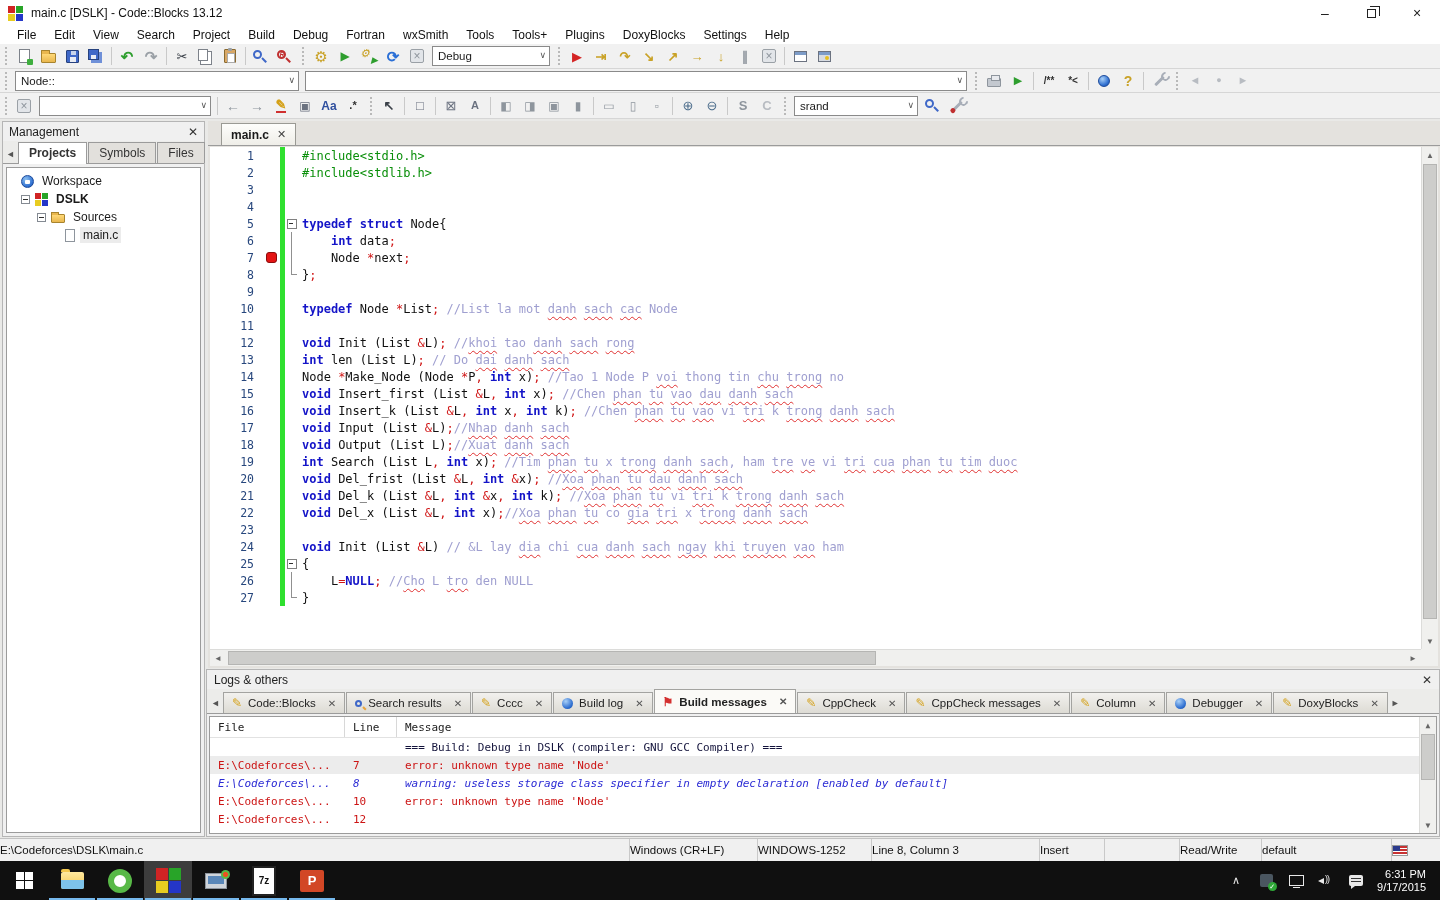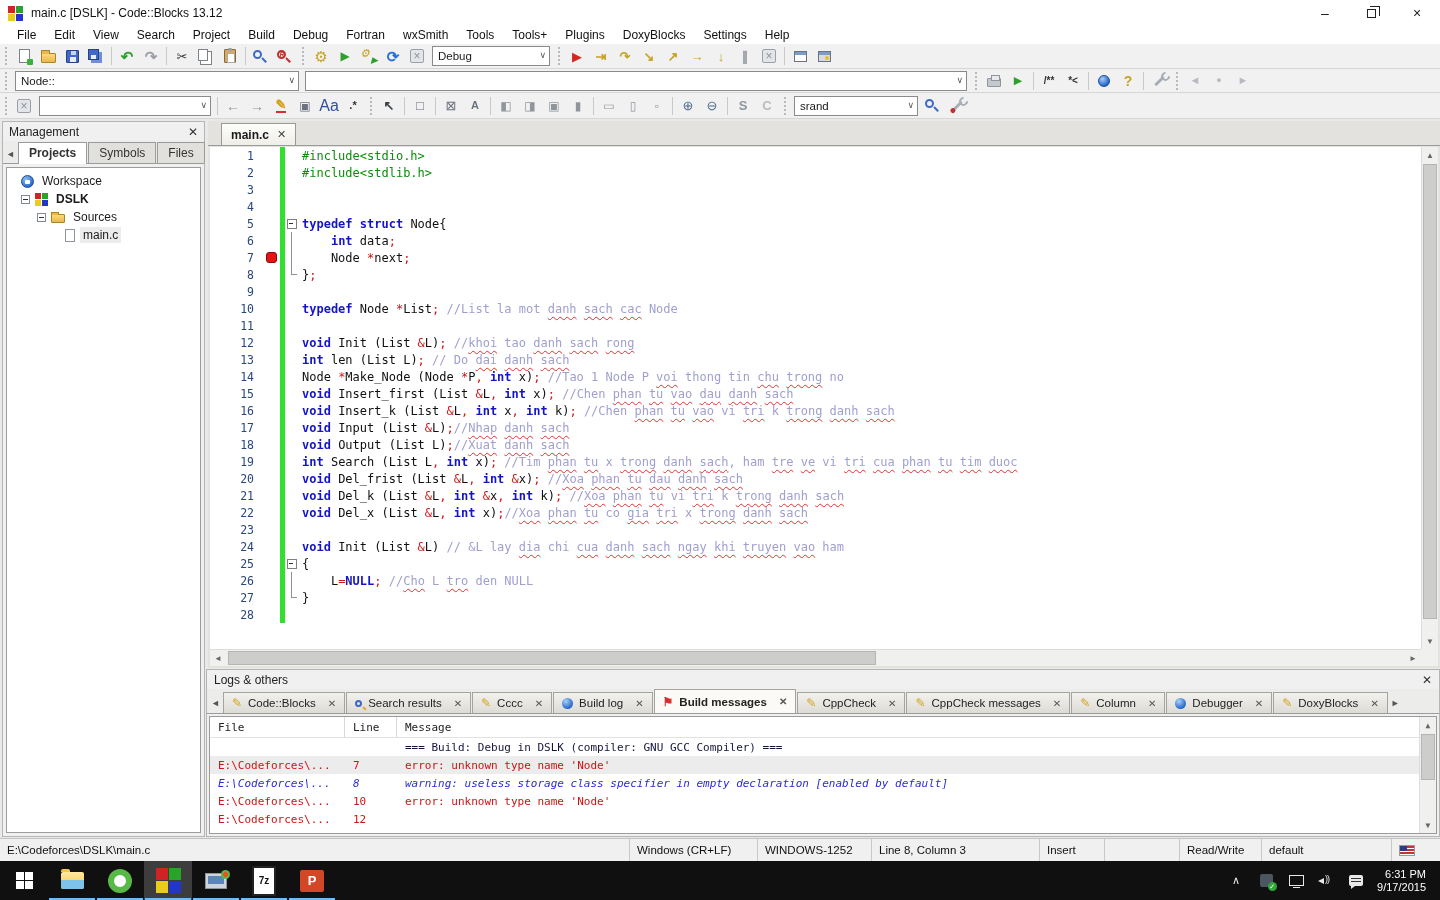--- a/index.html
+++ b/index.html
@@ -152,21 +152,21 @@
   .trowm div{padding-left:8px;white-space:nowrap;overflow:hidden}
   .r-build{color:#14143c}
   .r-error{color:var(--error)}
   .r-warning{color:var(--warning);font-style:italic}
   .r-sel{background:#ececec}
   .logscroll{position:absolute;right:0;top:0;bottom:0;width:17px;background:#f0f0ee;border-left:1px solid #dcdcda}
   .logthumb{position:absolute;left:1px;top:17px;width:14px;height:46px;background:#cdcdcb;border:1px solid #b5b5b3}
 
   
   .statusbar{position:absolute;left:0;top:838px;width:1440px;height:23px;background:#f0f0f0;border-top:1px solid #c2c2c2;display:flex;align-items:stretch;font-size:11.5px}
-  .scell{display:flex;align-items:center;padding-left:7px;border-right:1px solid #c9c9c9;white-space:nowrap;overflow:hidden;color:#111}
+  .scell{display:flex;align-items:center;border-right:1px solid #c9c9c9;white-space:nowrap;overflow:hidden;color:#111}
   .scell:last-child{border-right:none}
   .flag-us{width:16px;height:11px;background:repeating-linear-gradient(#c83232 0 1.6px,#fff 1.6px 3.2px);position:relative;border:1px solid #999}
   .flag-us::before{content:"";position:absolute;left:0;top:0;width:7px;height:5px;background:#2a3a8c}
 
   
   .taskbar{position:absolute;left:0;top:861px;width:1440px;height:39px;background:#101010;display:flex;align-items:center}
   .tapp{width:48px;height:39px;display:flex;align-items:center;justify-content:center;position:relative}
   .tapp.active{background:#3d3d3d}
   .tapp .openline{position:absolute;left:1px;right:1px;bottom:0;height:2px;background:#76b9ed}
   .win-logo{width:17px;height:17px;display:grid;grid-template:8px 8px/8px 8px;gap:1px}
@@ -419,21 +419,21 @@
       <div class="ticon">
         <span class="tg" style="color: rgb(142, 149, 157); font-size: 14px; font-weight: bold;">→</span>
       </div>
       <div class="ticon">
         <span class="tg hlu" style="color: rgb(212, 160, 23); font-size: 13px; font-weight: bold;">✎</span>
       </div>
       <div class="ticon">
         <span class="tg" style="color: rgb(107, 114, 128); font-size: 12px;">▣</span>
       </div>
       <div class="ticon">
-        <span class="tg" style="color: rgb(47, 79, 158); font-size: 16px; font-weight: normal;">Aa</span>
+        <span class="tg" style="color: rgb(47, 79, 158); font-size: 12px; font-weight: bold;">Aa</span>
       </div>
       <div class="ticon">
         <span class="tg" style="color: rgb(48, 48, 48); font-size: 11px; font-weight: bold;">.*</span>
       </div>
     </div>
     <div class="grip"></div>
     <div class="tgroup">
       <div class="ticon">
         <span class="tg" style="color: rgb(58, 64, 72); font-size: 13px; font-weight: bold;">↖</span>
       </div>
@@ -581,21 +581,20 @@
         <div class="cl"><span class="ln">18</span><span class="mg"></span><span class="gb"></span><span class="fd"></span><span class="ct"><span class="seg-kw">void</span><span class="seg-tx"> Output (List L)</span><span class="seg-op">;</span><span class="seg-cm">//</span><span class="seg-cw">Xuat</span><span class="seg-cm"> </span><span class="seg-cw">danh</span><span class="seg-cm"> </span><span class="seg-cw">sach</span></span></div>
         <div class="cl"><span class="ln">19</span><span class="mg"></span><span class="gb"></span><span class="fd"></span><span class="ct"><span class="seg-kw">int</span><span class="seg-tx"> Search (List L</span><span class="seg-op">,</span><span class="seg-tx"> </span><span class="seg-kw">int</span><span class="seg-tx"> x)</span><span class="seg-op">;</span><span class="seg-cm"> //Tim </span><span class="seg-cw">phan</span><span class="seg-cm"> </span><span class="seg-cw">tu</span><span class="seg-cm"> x </span><span class="seg-cw">trong</span><span class="seg-cm"> </span><span class="seg-cw">danh</span><span class="seg-cm"> </span><span class="seg-cw">sach</span><span class="seg-cm">, ham </span><span class="seg-cw">tre</span><span class="seg-cm"> </span><span class="seg-cw">ve</span><span class="seg-cm"> vi </span><span class="seg-cw">tri</span><span class="seg-cm"> </span><span class="seg-cw">cua</span><span class="seg-cm"> </span><span class="seg-cw">phan</span><span class="seg-cm"> </span><span class="seg-cw">tu</span><span class="seg-cm"> </span><span class="seg-cw">tim</span><span class="seg-cm"> </span><span class="seg-cw">duoc</span></span></div>
         <div class="cl"><span class="ln">20</span><span class="mg"></span><span class="gb"></span><span class="fd"></span><span class="ct"><span class="seg-kw">void</span><span class="seg-tx"> Del_frist (List </span><span class="seg-op">&amp;</span><span class="seg-tx">L</span><span class="seg-op">,</span><span class="seg-tx"> </span><span class="seg-kw">int</span><span class="seg-tx"> </span><span class="seg-op">&amp;</span><span class="seg-tx">x)</span><span class="seg-op">;</span><span class="seg-cm"> //</span><span class="seg-cw">Xoa</span><span class="seg-cm"> </span><span class="seg-cw">phan</span><span class="seg-cm"> </span><span class="seg-cw">tu</span><span class="seg-cm"> </span><span class="seg-cw">dau</span><span class="seg-cm"> </span><span class="seg-cw">danh</span><span class="seg-cm"> </span><span class="seg-cw">sach</span></span></div>
         <div class="cl"><span class="ln">21</span><span class="mg"></span><span class="gb"></span><span class="fd"></span><span class="ct"><span class="seg-kw">void</span><span class="seg-tx"> Del_k (List </span><span class="seg-op">&amp;</span><span class="seg-tx">L</span><span class="seg-op">,</span><span class="seg-tx"> </span><span class="seg-kw">int</span><span class="seg-tx"> </span><span class="seg-op">&amp;</span><span class="seg-tx">x</span><span class="seg-op">,</span><span class="seg-tx"> </span><span class="seg-kw">int</span><span class="seg-tx"> k)</span><span class="seg-op">;</span><span class="seg-cm"> //</span><span class="seg-cw">Xoa</span><span class="seg-cm"> </span><span class="seg-cw">phan</span><span class="seg-cm"> </span><span class="seg-cw">tu</span><span class="seg-cm"> vi </span><span class="seg-cw">tri</span><span class="seg-cm"> k </span><span class="seg-cw">trong</span><span class="seg-cm"> </span><span class="seg-cw">danh</span><span class="seg-cm"> </span><span class="seg-cw">sach</span></span></div>
         <div class="cl"><span class="ln">22</span><span class="mg"></span><span class="gb"></span><span class="fd"></span><span class="ct"><span class="seg-kw">void</span><span class="seg-tx"> Del_x (List </span><span class="seg-op">&amp;</span><span class="seg-tx">L</span><span class="seg-op">,</span><span class="seg-tx"> </span><span class="seg-kw">int</span><span class="seg-tx"> x)</span><span class="seg-op">;</span><span class="seg-cm">//</span><span class="seg-cw">Xoa</span><span class="seg-cm"> </span><span class="seg-cw">phan</span><span class="seg-cm"> </span><span class="seg-cw">tu</span><span class="seg-cm"> co </span><span class="seg-cw">gia</span><span class="seg-cm"> </span><span class="seg-cw">tri</span><span class="seg-cm"> x </span><span class="seg-cw">trong</span><span class="seg-cm"> </span><span class="seg-cw">danh</span><span class="seg-cm"> </span><span class="seg-cw">sach</span></span></div>
         <div class="cl"><span class="ln">23</span><span class="mg"></span><span class="gb"></span><span class="fd"></span><span class="ct"></span></div>
         <div class="cl"><span class="ln">24</span><span class="mg"></span><span class="gb"></span><span class="fd"></span><span class="ct"><span class="seg-kw">void</span><span class="seg-tx"> Init (List </span><span class="seg-op">&amp;</span><span class="seg-tx">L) </span><span class="seg-cm">// &amp;L lay </span><span class="seg-cw">dia</span><span class="seg-cm"> chi </span><span class="seg-cw">cua</span><span class="seg-cm"> </span><span class="seg-cw">danh</span><span class="seg-cm"> </span><span class="seg-cw">sach</span><span class="seg-cm"> </span><span class="seg-cw">ngay</span><span class="seg-cm"> </span><span class="seg-cw">khi</span><span class="seg-cm"> </span><span class="seg-cw">truyen</span><span class="seg-cm"> </span><span class="seg-cw">vao</span><span class="seg-cm"> ham</span></span></div>
         <div class="cl"><span class="ln">25</span><span class="mg"></span><span class="gb"></span><span class="fd open"></span><span class="ct"><span class="seg-tx">{</span></span></div>
         <div class="cl"><span class="ln">26</span><span class="mg"></span><span class="gb"></span><span class="fd mid"></span><span class="ct"><span class="seg-tx">    L</span><span class="seg-op">=</span><span class="seg-kw">NULL</span><span class="seg-op">;</span><span class="seg-cm"> //</span><span class="seg-cw">Cho</span><span class="seg-cm"> L </span><span class="seg-cw">tro</span><span class="seg-cm"> den NULL</span></span></div>
         <div class="cl"><span class="ln">27</span><span class="mg"></span><span class="gb"></span><span class="fd end"></span><span class="ct"><span class="seg-tx">}</span></span></div>
-        <div class="cl"><span class="ln">28</span><span class="mg"></span><span class="gb"></span><span class="fd"></span><span class="ct"></span></div>
       </div>
     <div class="hscroll">
       <div class="sbtn" style="left:0;top:0">◄</div>
       <div class="hthumb"></div>
       <div class="sbtn" style="right:0;top:0">►</div>
     </div>
     <div class="vscroll">
       <div class="sbtn" style="left:0;top:0">▲</div>
       <div class="vthumb"></div>
       <div class="sbtn" style="left:0;bottom:0">▼</div>

